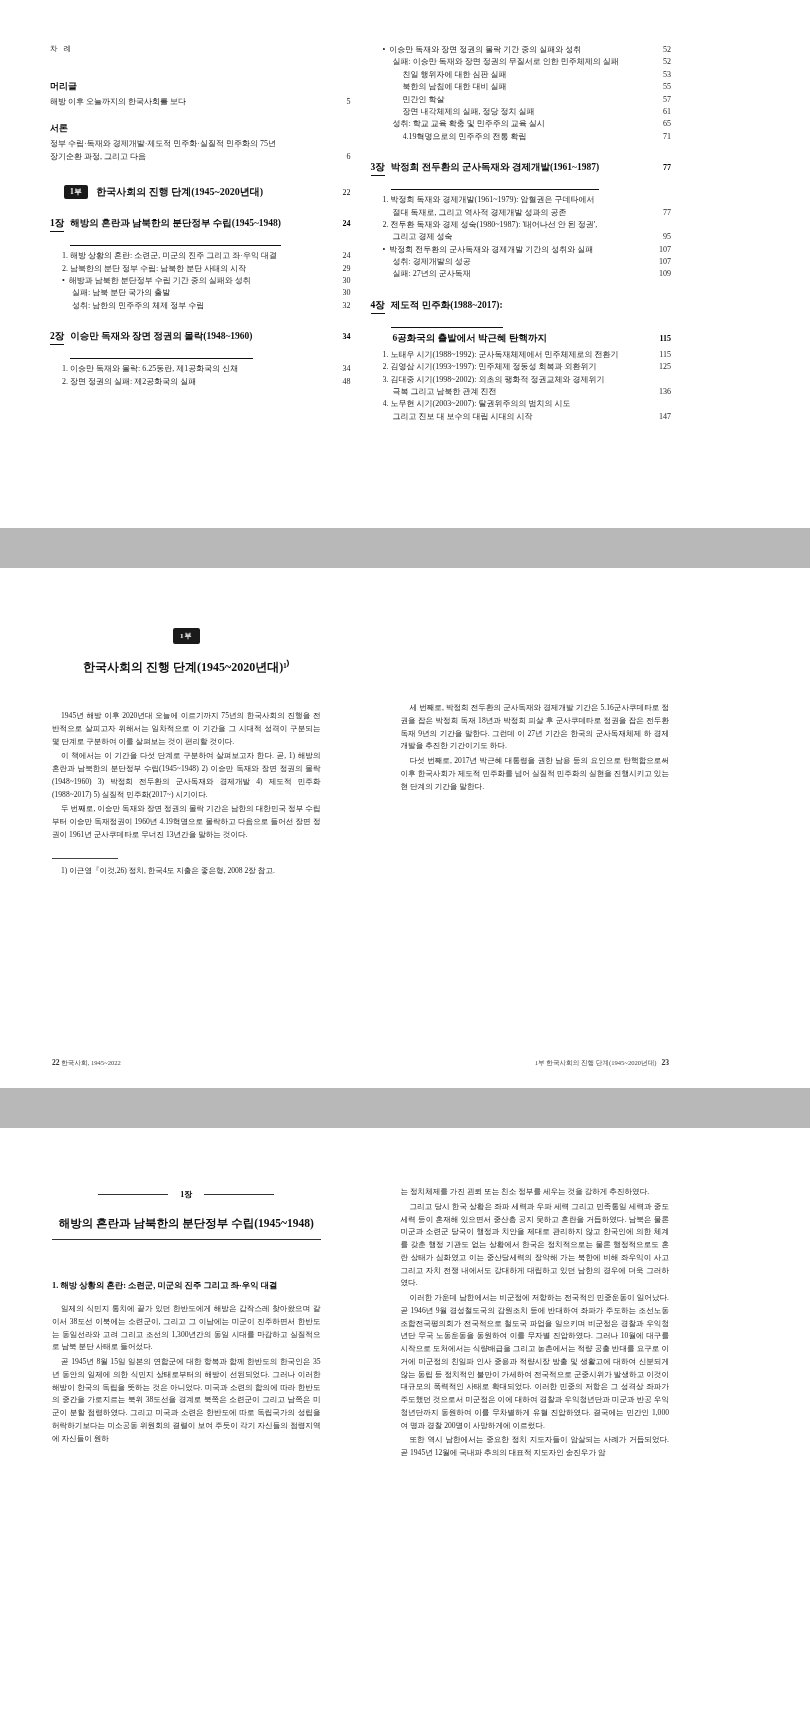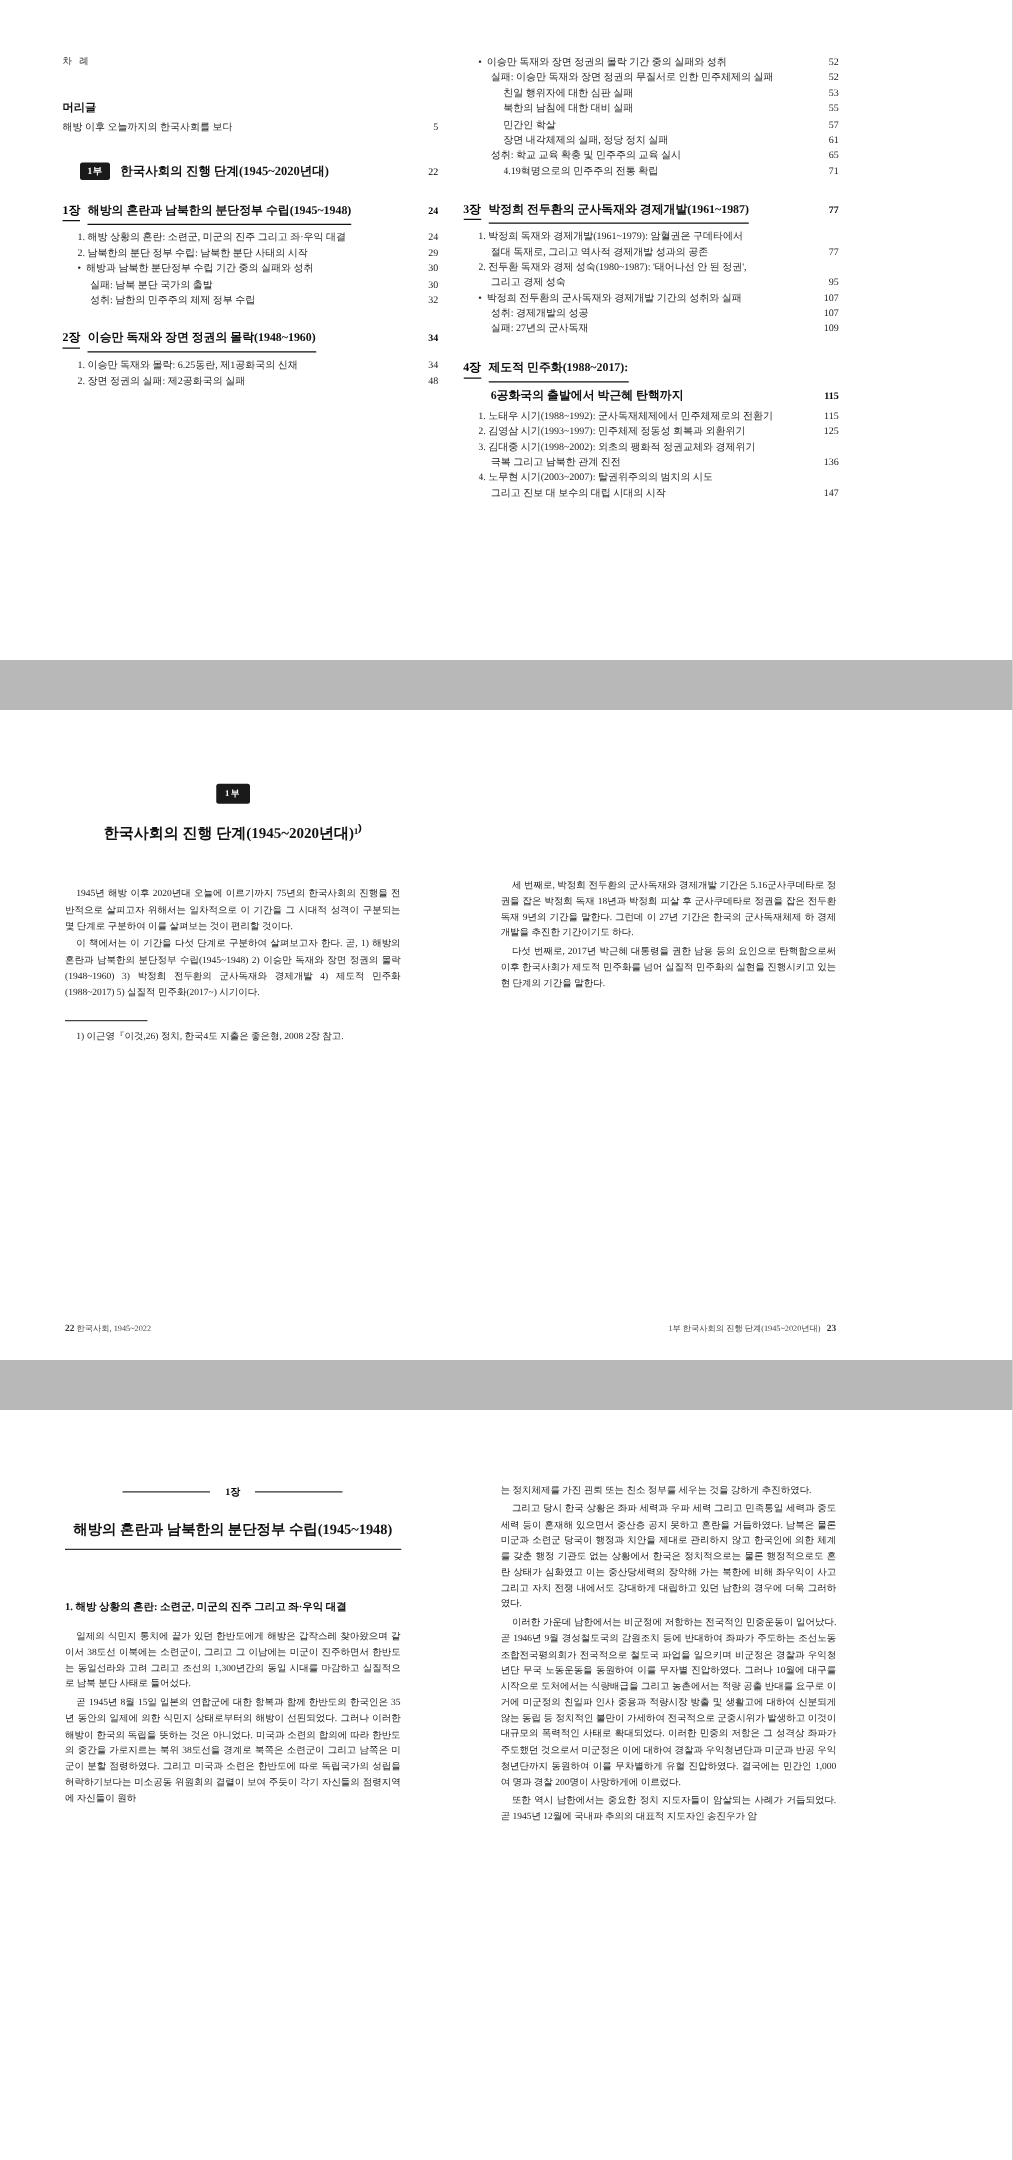--- a/index.html
+++ b/index.html
@@ -47,21 +47,21 @@
   }
   .toc-part .ptitle{font-size:10px;font-weight:bold;color:#111;}
   .toc-part .ppg{margin-left:auto;font-size:8px;}
   .chap-head{
     display:flex;align-items:baseline;margin-top:18px;margin-bottom:4px;
   }
   .chap-head .num{font-size:9.5px;font-weight:bold;border-bottom:1.2px solid #111;padding-bottom:1px;margin-right:6px;}
   .chap-head .t{font-size:9.5px;font-weight:bold;color:#111;}
   .chap-head .sp{flex:1;}
   .chap-head .pg{font-size:8px;font-weight:bold;}
-  .chap-head.underline .t{border-bottom:1.2px solid #111;padding-bottom:4px;}
+  .chap-head.underline .t{border-bottom:1.2px solid #111;padding-bottom:15px;}
 
   
   .bpage{width:405px;box-sizing:border-box;position:relative;}
   .bpage.left{padding:56px 40px 30px 52px;}
   .bpage.right{padding:56px 52px 30px 40px;}
   .partmark{text-align:center;margin-bottom:10px;}
   .partmark .chip2{
     display:inline-block;background:#1a1a1a;color:#fff;font-size:7px;font-weight:bold;
     padding:3px 7px;border-radius:2px;letter-spacing:1px;
   }
@@ -104,20 +104,33 @@
 
       <div>
         <div class="toc-sec-title">머리글</div>
         <div class="toc-line">
           <span class="lbl">해방 이후 오늘까지의 한국사회를 보다</span>
           <span class="sp"></span>
           <span class="pg">5</span>
         </div>
       </div>
 
+      <div>
+        <div class="toc-sec-title">서론</div>
+        <div class="toc-line">
+          <span class="lbl">정부 수립·독재와 경제개발·제도적 민주화·실질적 민주화의 75년</span>
+          <span class="sp"></span>
+          <span class="pg"></span>
+        </div>
+        <div class="toc-line">
+          <span class="lbl">장기순환 과정, 그리고 다음</span>
+          <span class="sp"></span>
+          <span class="pg">6</span>
+        </div>
+      </div>
 
       <div class="toc-part">
         <span class="chip">1부</span>
         <span class="ptitle">한국사회의 진행 단계(1945~2020년대)</span>
         <span class="ppg">22</span>
       </div>
 
       <div>
         <div class="chap-head underline">
           <span class="num">1장</span>
@@ -307,20 +320,21 @@
   <div class="gap"></div>
 
   <div class="spread p2223">
     <div class="bpage left">
       <div class="partmark">
         <span class="chip2">1부</span>
       </div>
       <div class="bigtitle">한국사회의 진행 단계(1945~2020년대)¹⁾</div>
       <p class="bd">1945년 해방 이후 2020년대 오늘에 이르기까지 75년의 한국사회의 진행을 전반적으로 살피고자 위해서는 일차적으로 이 기간을 그 시대적 성격이 구분되는 몇 단계로 구분하여 이를 살펴보는 것이 편리할 것이다.</p>
       <p class="bd">이 책에서는 이 기간을 다섯 단계로 구분하여 살펴보고자 한다. 곧, 1) 해방의 혼란과 남북한의 분단정부 수립(1945~1948) 2) 이승만 독재와 장면 정권의 몰락(1948~1960) 3) 박정희 전두환의 군사독재와 경제개발 4) 제도적 민주화(1988~2017) 5) 실질적 민주화(2017~) 시기이다.</p>
+      <p class="bd">두 번째로, 이승만 독재와 장면 정권의 몰락 기간은 남한의 대한민국 정부 수립부터 이승만 독재정권이 1960년 4.19혁명으로 몰락하고 다음으로 들어선 장면 정권이 1961년 군사쿠데타로 무너진 13년간을 말하는 것이다.</p>
       <div class="fnrule"></div>
       <p class="bd fn">1) 이근영『이것,26) 정치, 한국4도 지출은 좋은형, 2008 2장 참고.</p>
       <div class="folio lf">
         <span class="num">22</span>
         <span class="txt">한국사회, 1945~2022</span>
       </div>
     </div>
 
     <div class="bpage right">
       <div style="height:78px;"></div>

